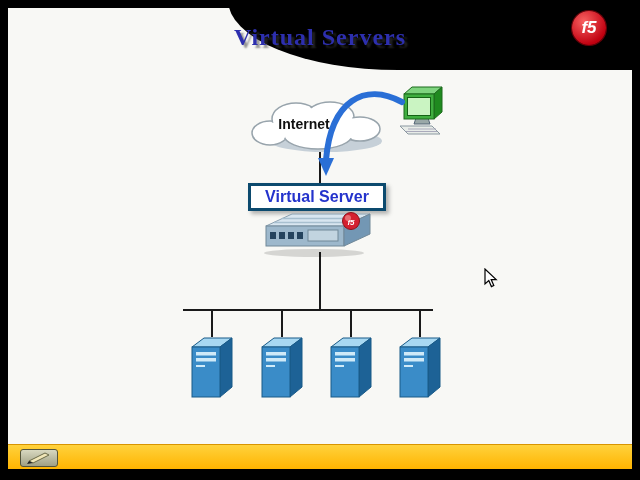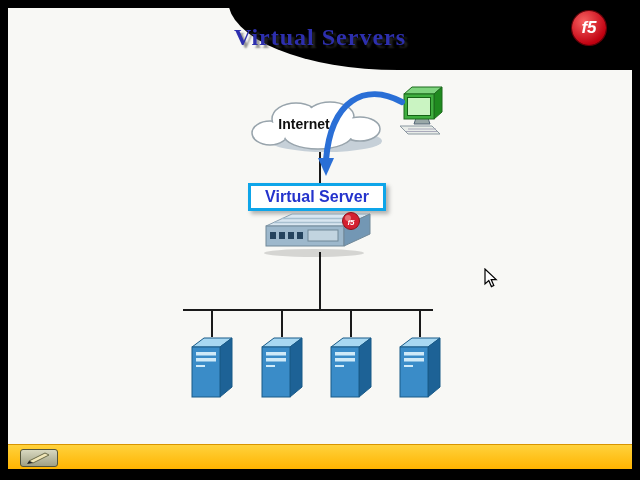--- a/index.html
+++ b/index.html
@@ -17,21 +17,21 @@
          font-family:"Liberation Serif", serif;font-size:24px;font-weight:bold;
          color:#2d2fae;letter-spacing:1px;
          text-shadow:3px 3px 2px rgba(60,60,60,0.55);}
   .line{position:absolute;background:#1a1a1a;}
   .cloud-wrap{position:absolute;left:248px;top:93px;width:144px;height:62px;}
   .cloud-label{position:absolute;left:-16px;top:23px;width:144px;text-align:center;
                font-weight:bold;font-size:14px;color:#101010;}
   .pc{position:absolute;left:394px;top:82px;width:56px;height:56px;}
   .arrow{position:absolute;left:305px;top:86px;width:112px;height:94px;}
   .vs-box{position:absolute;left:248px;top:183px;width:132px;height:22px;background:#fff;
-          border:3px solid #0ea5e9;display:flex;align-items:center;justify-content:center;
+          border:3px solid #0c4a6e;display:flex;align-items:center;justify-content:center;
           font-weight:bold;font-size:16px;color:#2433cc;
           box-shadow:3px 3px 4px rgba(90,90,90,0.45);}
   .appliance{position:absolute;left:256px;top:208px;width:118px;height:50px;}
   .tower{position:absolute;width:48px;height:66px;top:335px;}
   .bottom-bar{position:absolute;left:8px;top:444px;width:624px;height:24px;
               background:linear-gradient(#ffd23c,#ffb400);border-top:1px solid #d89400;}
   .pen-btn{position:absolute;left:12px;top:4px;width:36px;height:16px;
            background:linear-gradient(#d8d8c0,#a0a084);border:1px solid #55553a;
            border-radius:3px;}
   .cursor{position:absolute;left:484px;top:268px;width:14px;height:20px;}

